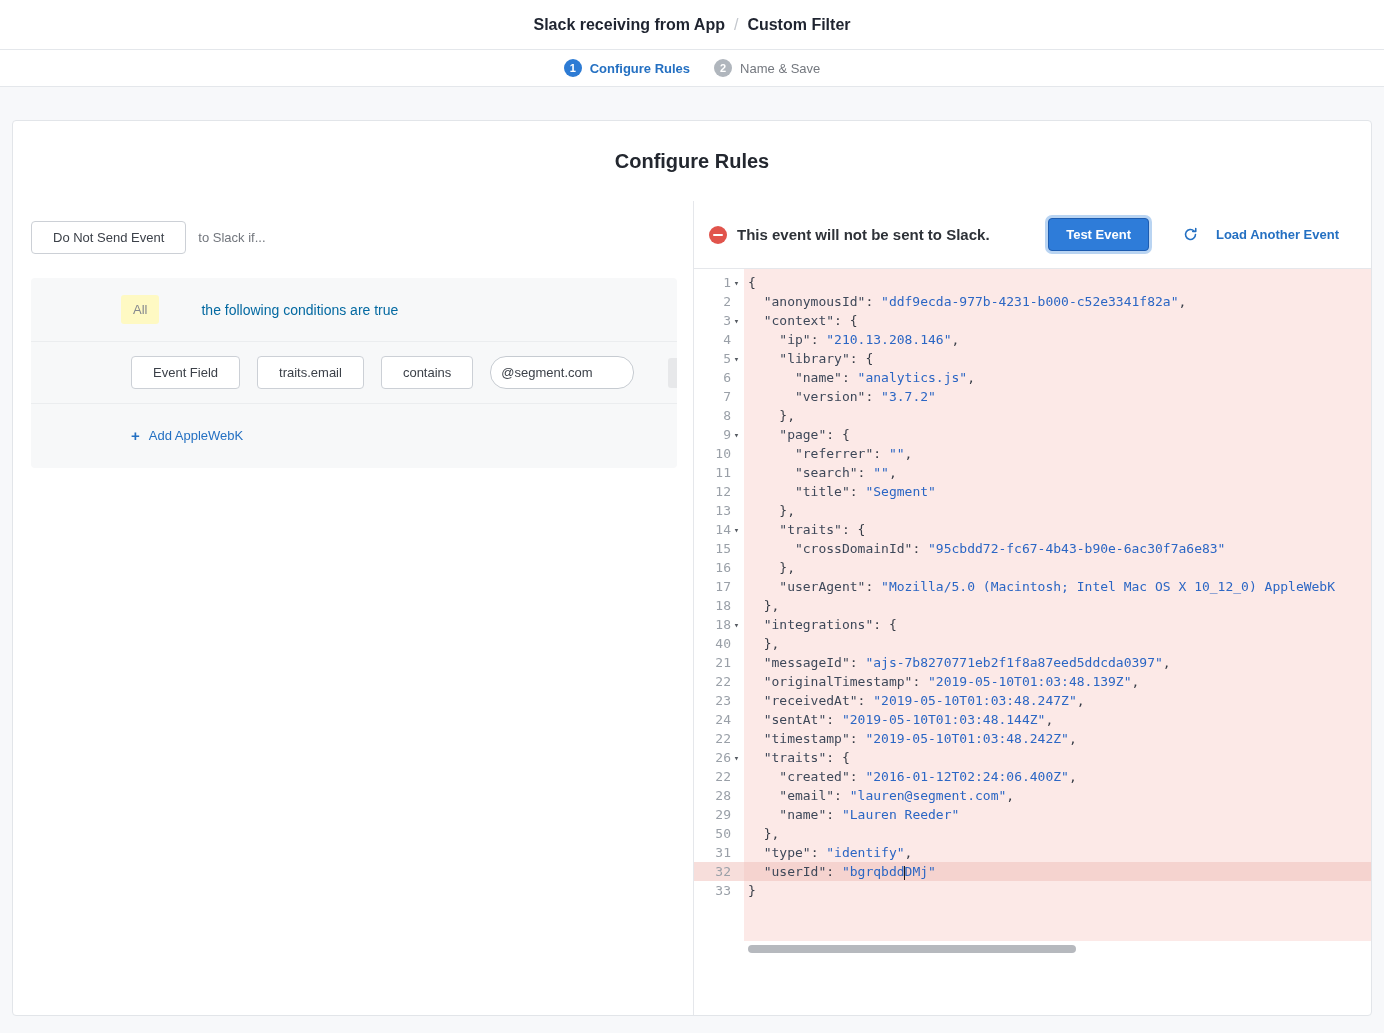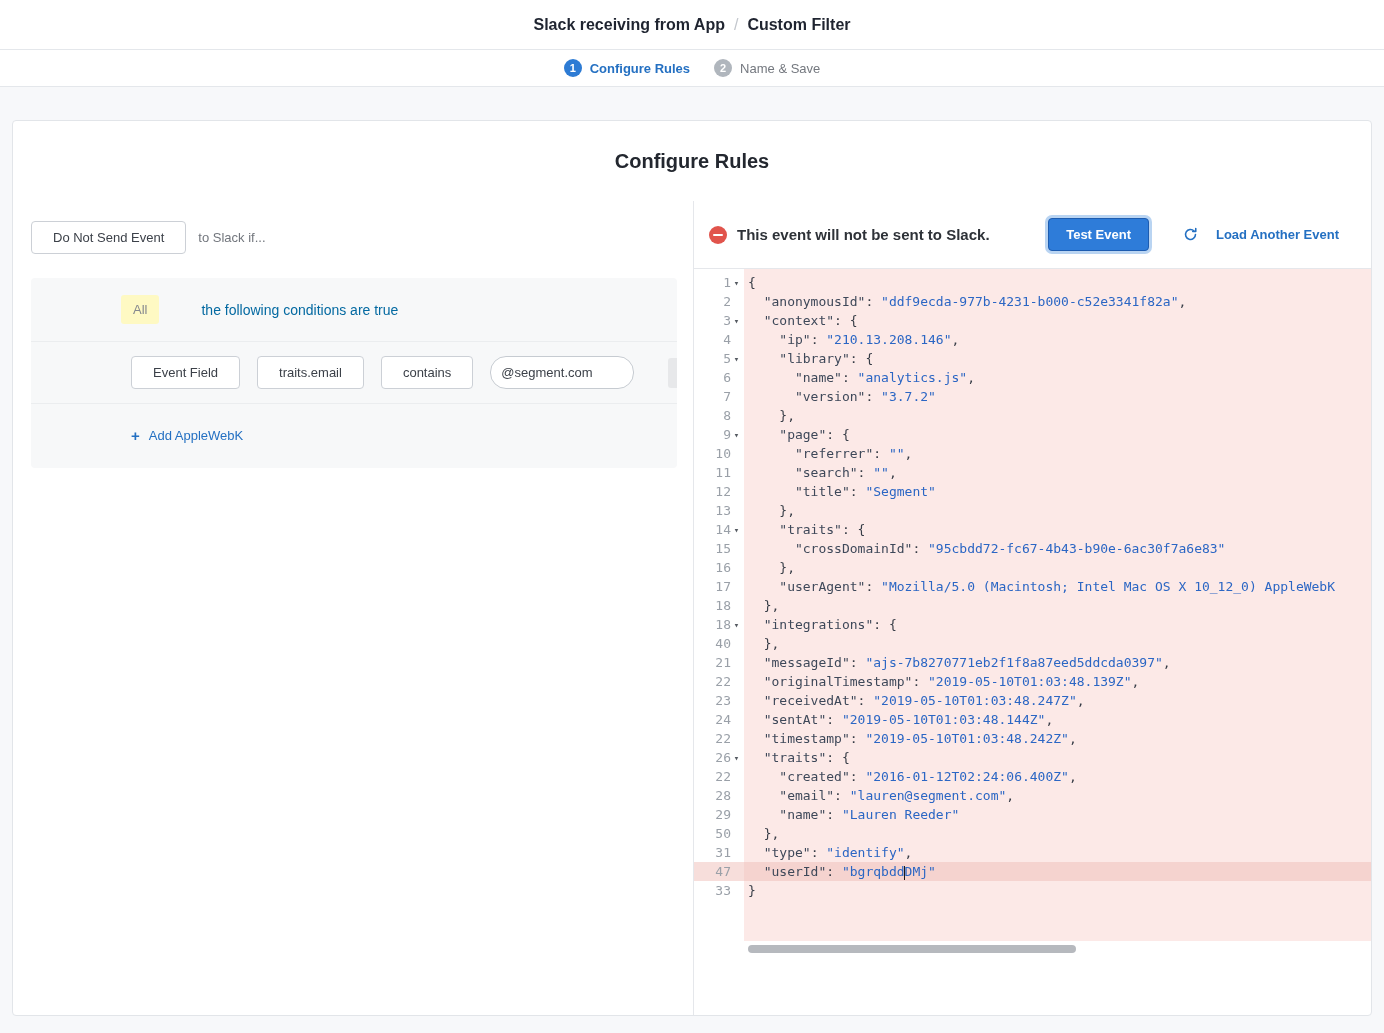--- a/index.html
+++ b/index.html
@@ -286,21 +286,21 @@
               </div>
               <div class="gutter-line">
                 <span class="num">50</span>
                 <span class="fold"></span>
               </div>
               <div class="gutter-line">
                 <span class="num">31</span>
                 <span class="fold"></span>
               </div>
               <div class="gutter-line active">
-                <span class="num">47</span>
+                <span class="num">32</span>
                 <span class="fold"></span>
               </div>
               <div class="gutter-line">
                 <span class="num">33</span>
                 <span class="fold"></span>
               </div>
             </div>
           <div class="codepane">
               <div class="code-line"><span class="tp">{</span></div>
               <div class="code-line"><span class="tp">  </span><span class="tk">"anonymousId"</span><span class="tp">: </span><span class="ts">"ddf9ecda-977b-4231-b000-c52e3341f82a"</span><span class="tp">,</span></div>

